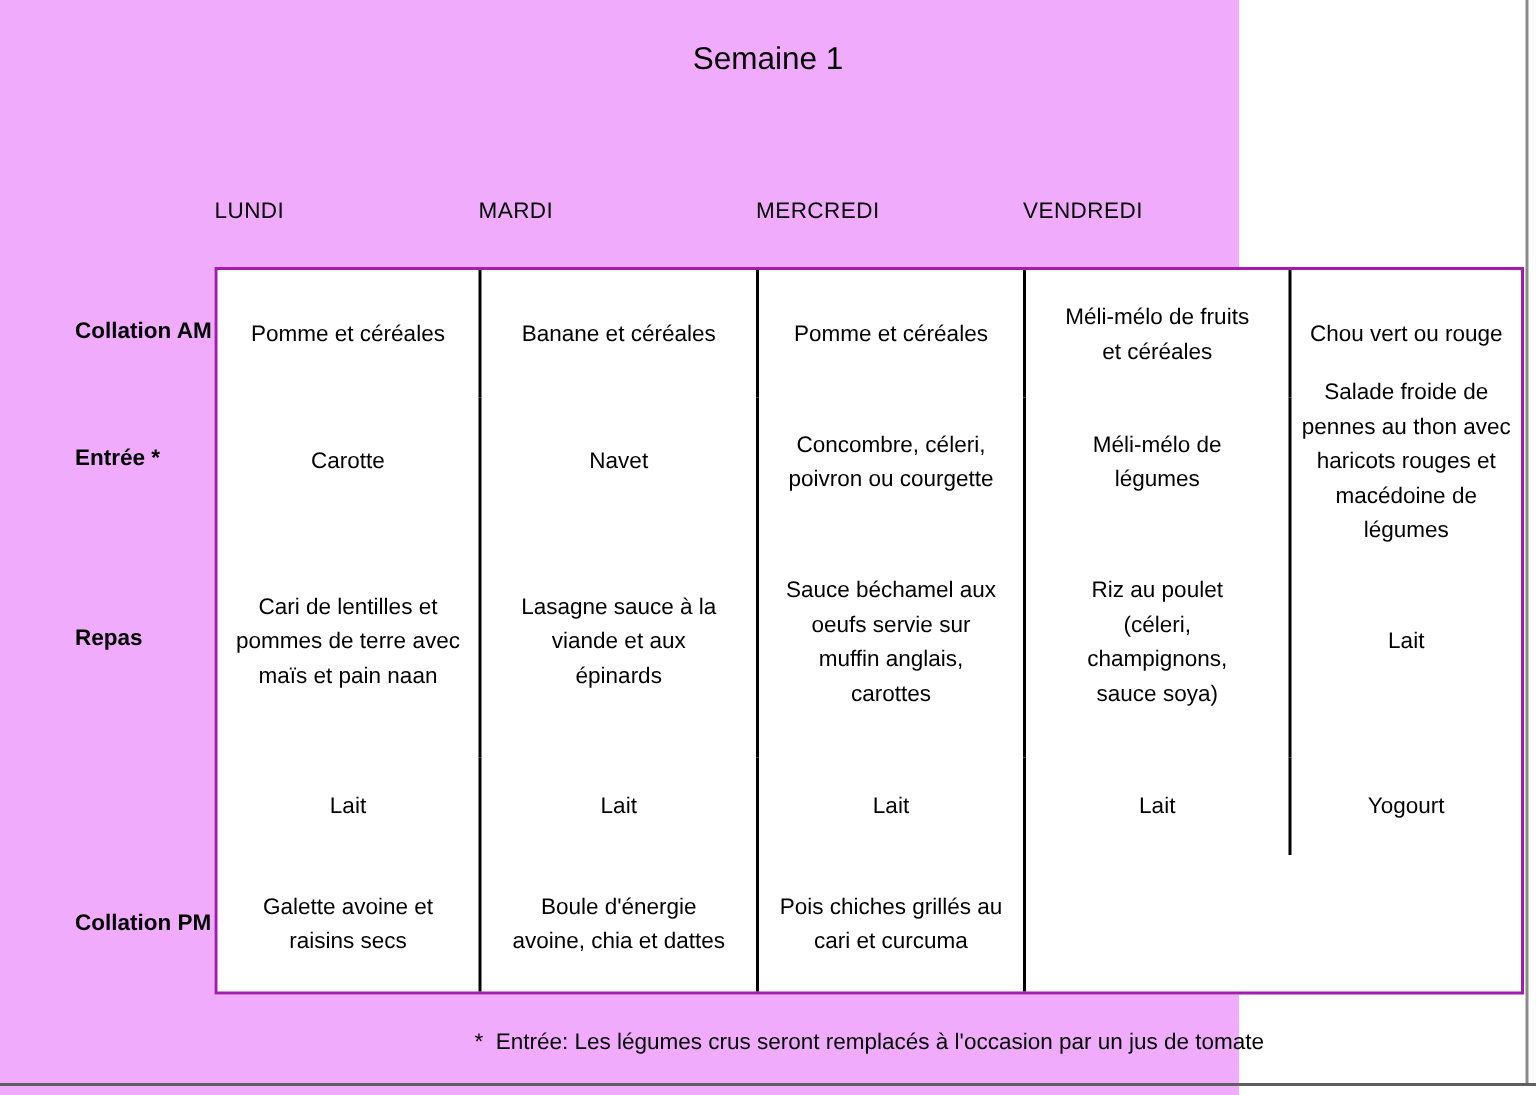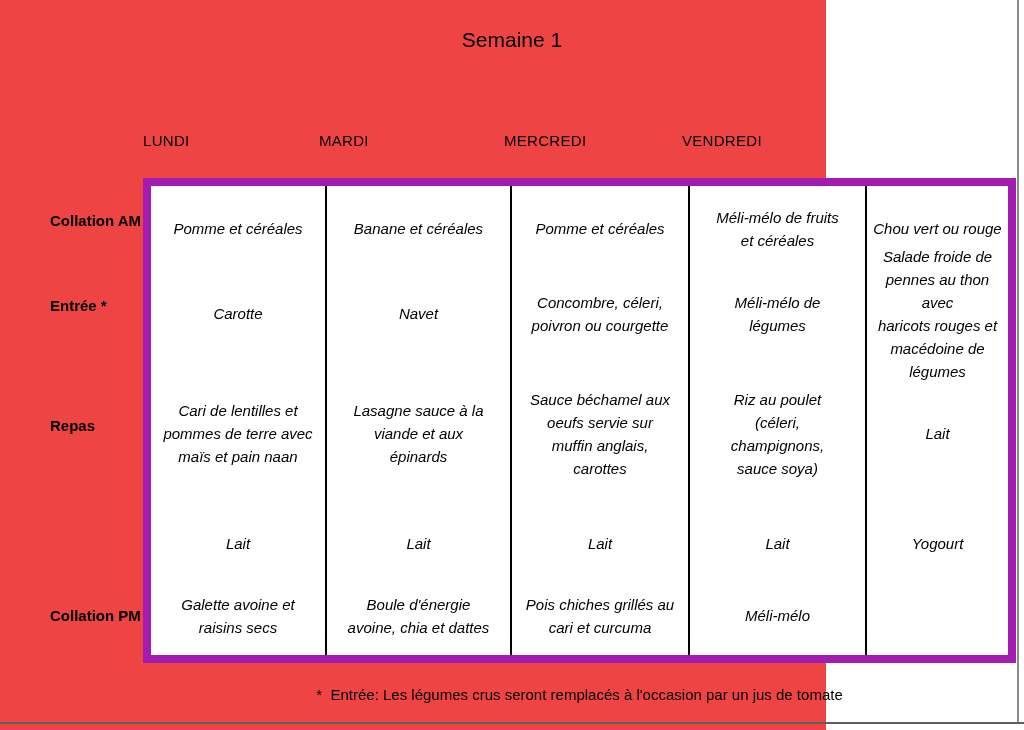--- a/index.html
+++ b/index.html
@@ -3,21 +3,21 @@
 <meta charset="utf-8">
 <style>
   html, body {
     margin: 0; padding: 0;
     width: 1024px; height: 730px;
     background: #ffffff;
     overflow: hidden;
     font-family: "Liberation Sans", sans-serif;
     color: #000;
   }
-  .canvas { position: relative; width: 826px; height: 730px; background: #ef4444; }
+  .canvas { position: relative; width: 826px; height: 730px; background: #f0abfc; }
 
   .title {
     position: absolute; left: 0; top: 28px; width: 1024px;
     margin: 0; text-align: center;
     font-size: 21px; font-weight: normal;
   }
 
   .day-header {
     position: absolute; left: 143px; top: 132px; width: 873px;
     display: grid;
@@ -35,26 +35,25 @@
   }
   .rlabel {
     display: flex; align-items: center;
     padding-left: 2px;
     font-size: 15px; font-weight: bold;
   }
 
   .meal-table {
     position: absolute; left: 143px; top: 178px; width: 873px; height: 485px;
     box-sizing: border-box;
-    border: 8px solid #a21caf;
+    border: 2px solid #a21caf;
     display: grid;
     grid-template-columns: 176px 185px 178px 177px 1fr;
     grid-template-rows: 85px 85px 155px 65px 1fr;
     background: #fff;
-    font-style: italic;
   }
   .cell {
     box-sizing: border-box;
     display: flex; align-items: center; justify-content: center;
     text-align: center;
     white-space: pre-wrap;
     font-size: 15px; line-height: 23px;
     padding: 0 4px;
   }
   .meal-table > .cell:not(:nth-child(5n)) { border-right: 2px solid #000; }
@@ -137,21 +136,20 @@
     <div class="cell">Lait</div>
     <div class="cell">Lait</div>
 
     <div class="cell">Yogourt</div>
     <div class="cell">Galette avoine et
 raisins secs</div>
     <div class="cell">Boule d'énergie
 avoine, chia et dattes</div>
     <div class="cell">Pois chiches grillés au
 cari et curcuma</div>
-    <div class="cell">Méli-mélo</div>
   </div>
 
   <div class="footnote">*  Entrée: Les légumes crus seront remplacés à l'occasion par un jus de tomate</div>
 
   <div class="page-edge-right"></div>
   <div class="page-edge-bottom"></div>
 
 </div>
 
 </body></html>

